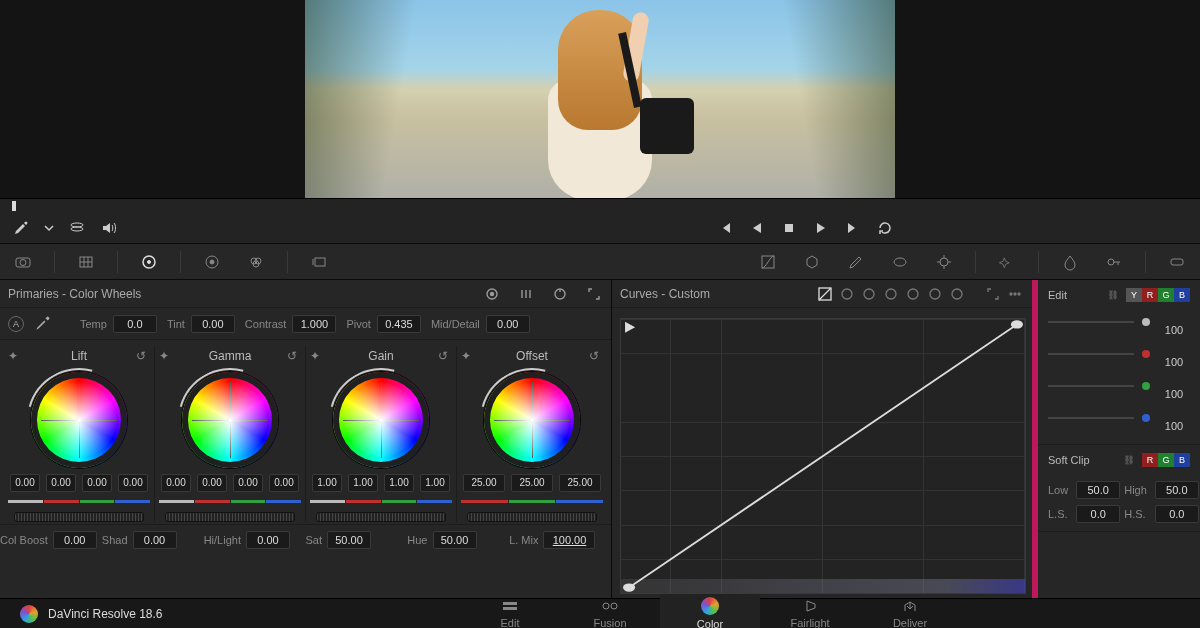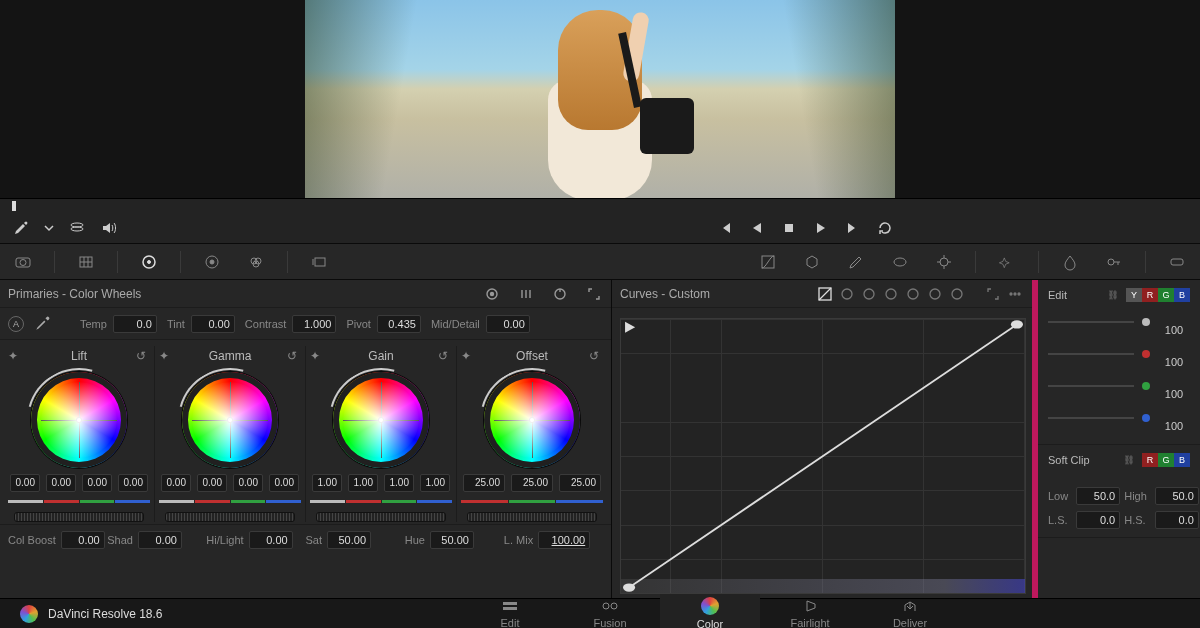--- a/index.html
+++ b/index.html
@@ -41,21 +41,21 @@
   .panel.side{width:162px;}
 
   .panel-hdr{height:28px;display:flex;align-items:center;padding:0 8px;gap:16px;font-size:12px;color:#aaa;border-bottom:1px solid #1c1c1c;}
   .panel-hdr .grow{flex:1;}
   .hbtn{width:18px;height:18px;display:flex;align-items:center;justify-content:center;color:#999;cursor:pointer;}
   .hbtn svg{width:14px;height:14px;fill:none;stroke:currentColor;stroke-width:1.4;}
 
   .adj-row{height:32px;display:flex;align-items:center;padding:0 8px;gap:10px;border-bottom:1px solid #1c1c1c;}
   .adj-row .pair{display:flex;align-items:center;gap:6px;}
   .lbl{color:#888;font-size:11px;}
-  .valbox{background:#1a1a1a;border:1px solid #3a3a3a;border-radius:2px;min-width:44px;height:18px;line-height:16px;text-align:right;font-size:11px;color:#ddd;padding:0 4px;}
+  .valbox{background:#1a1a1a;border:1px solid #3a3a3a;border-radius:2px;min-width:44px;height:18px;line-height:16px;text-align:center;font-size:11px;color:#ddd;padding:0 4px;}
   .valbox.w{min-width:52px;text-decoration:underline;}
   .abtn{width:16px;height:16px;border:1px solid #666;border-radius:50%;display:flex;align-items:center;justify-content:center;font-size:9px;color:#aaa;}
   .wand{width:16px;height:16px;color:#aaa;}
 
   .wheels{display:flex;padding:6px 4px 2px;gap:0;}
   .wheel-col{flex:1;display:flex;flex-direction:column;align-items:center;gap:6px;padding:0 4px;}
   .wheel-col + .wheel-col{border-left:1px solid #1c1c1c;}
   .wheel-hdr{width:100%;display:flex;align-items:center;justify-content:space-between;height:20px;color:#bbb;font-size:12px;}
   .wheel-hdr .mini{width:14px;height:14px;color:#888;cursor:pointer;}
   .wheel{width:96px;height:96px;border-radius:50%;position:relative;background:
@@ -69,21 +69,21 @@
   .wheel .dot{position:absolute;left:50%;top:50%;width:6px;height:6px;background:#eee;border:1px solid #000;border-radius:50%;transform:translate(-50%,-50%);}
   .wheel .arc{position:absolute;inset:-4px;border-radius:50%;border:2px solid transparent;border-top-color:#ccc;transform:rotate(-30deg);}
 
   .quad{display:flex;gap:6px;width:100%;justify-content:center;}
   .quad .valbox{min-width:30px;font-size:10px;}
   .quad.three .valbox{min-width:42px;}
   .bars{width:100%;height:4px;margin-top:2px;display:flex;gap:1px;}
   .bars span{flex:1;height:3px;}
   .jog{width:130px;height:10px;background:repeating-linear-gradient(90deg,#444 0 1px,#222 1px 3px);border-radius:3px;border:1px solid #111;margin-top:2px;}
 
-  .adj-row2{height:30px;display:flex;align-items:center;padding:0 8px;gap:0;border-top:1px solid #1c1c1c;font-size:11px;}
+  .adj-row2{height:30px;display:flex;align-items:center;padding:0 0;gap:0;border-top:1px solid #1c1c1c;font-size:11px;}
   .pair2{display:flex;align-items:center;gap:5px;flex:1;}
 
   
   .curve-wrap{flex:1;padding:10px 6px 4px 8px;}
   .curve{width:100%;height:100%;background:#232323;border:1px solid #3a3a3a;position:relative;}
   .curve::before{content:"";position:absolute;inset:0;background:
     repeating-linear-gradient(0deg,transparent 0 calc(100%/8 - 1px),#333 calc(100%/8 - 1px) calc(100%/8)),
     repeating-linear-gradient(90deg,transparent 0 calc(100%/8 - 1px),#333 calc(100%/8 - 1px) calc(100%/8));}
   .curve svg{position:absolute;inset:0;width:100%;height:100%;}
   .hist{position:absolute;left:0;right:0;bottom:0;height:14px;background:linear-gradient(90deg,rgba(120,120,120,.2),rgba(130,130,160,.4) 80%,rgba(70,70,200,.6));}
@@ -574,21 +574,21 @@
         <h4>
           <span>Soft Clip</span>
           <span style="flex:1"></span>
           <span class="chip link">⛓</span>
           <span class="chiprow">
             <span class="chip r">R</span>
             <span class="chip g">G</span>
             <span class="chip b">B</span>
           </span>
         </h4>
-        <div class="grid2" style="grid-template-columns:auto 40px auto 40px;margin-top:20px;">
+        <div class="grid2" style="grid-template-columns:auto 40px auto 40px;margin-top:14px;">
           <span class="lbl">Low</span>
           <span class="valbox">50.0</span>
           <span class="lbl">High</span>
           <span class="valbox">50.0</span>
           <span class="lbl">L.S.</span>
           <span class="valbox">0.0</span>
           <span class="lbl">H.S.</span>
           <span class="valbox">0.0</span>
         </div>
       </div>

